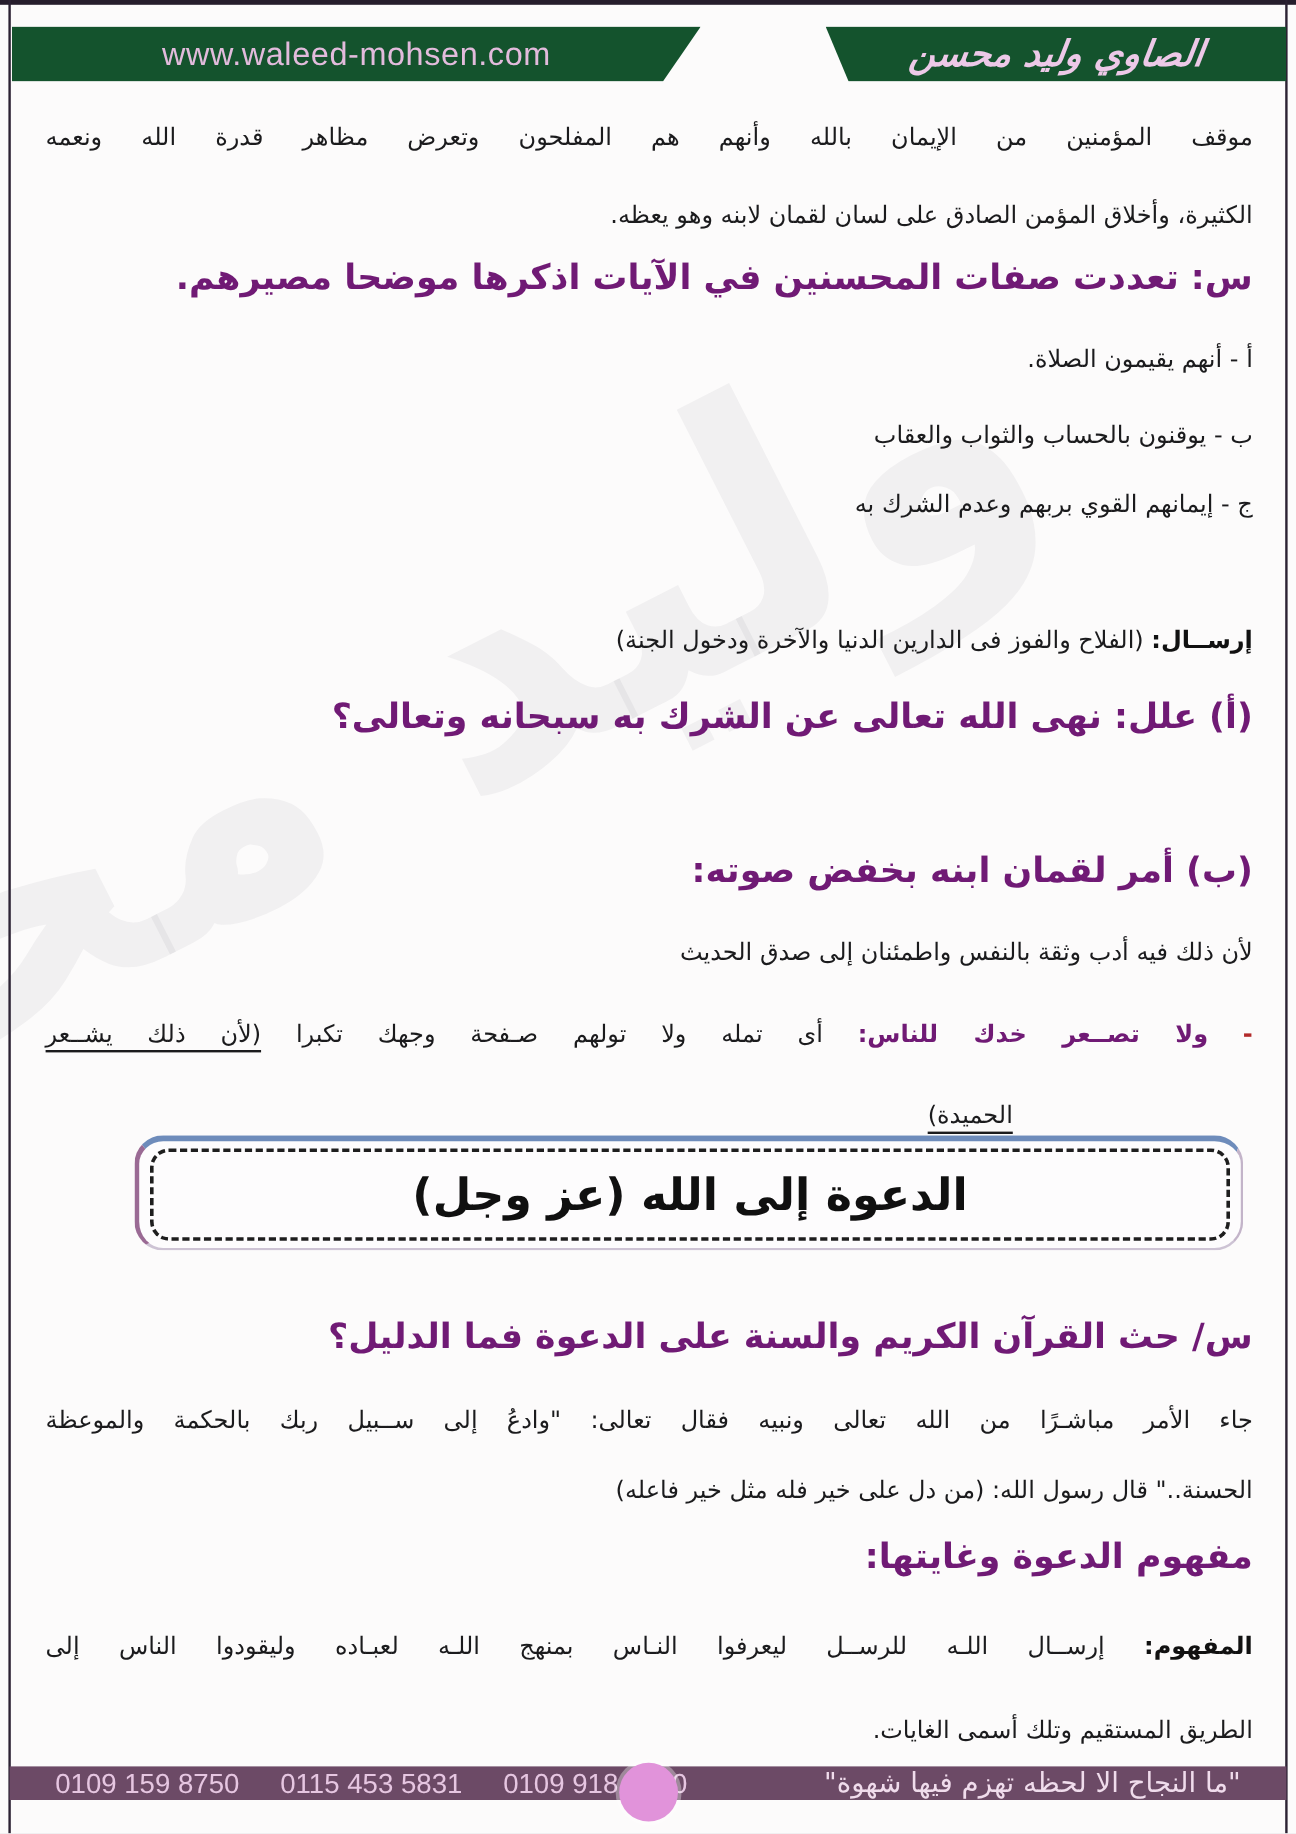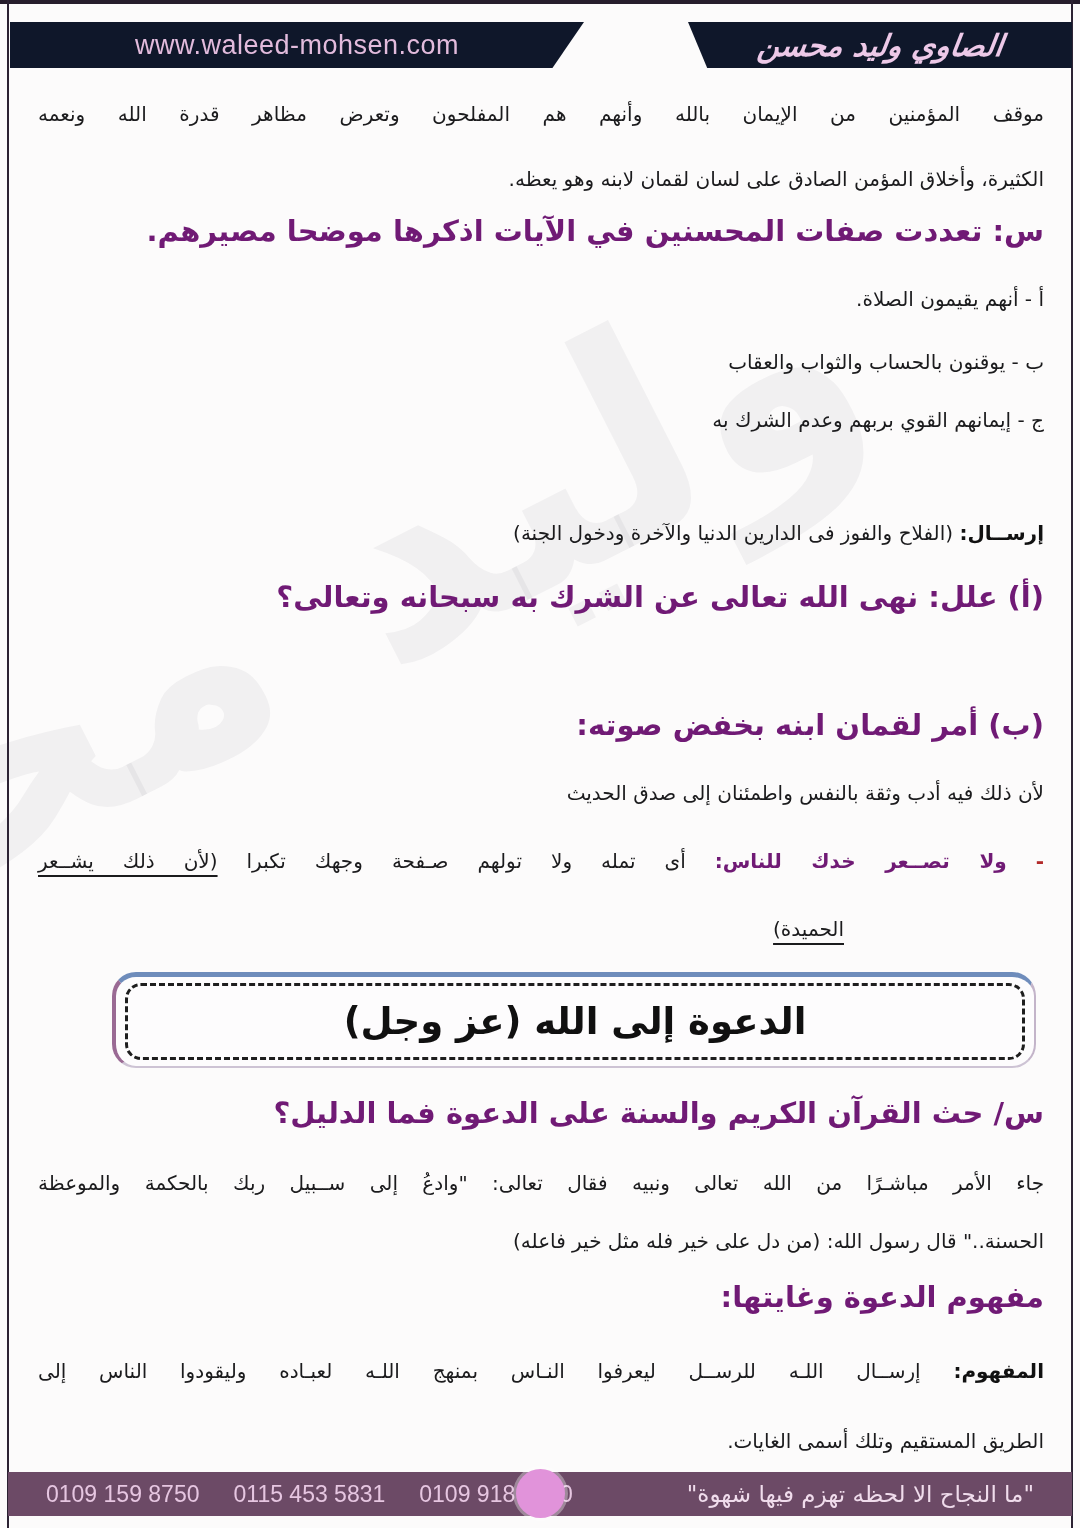--- a/index.html
+++ b/index.html
@@ -22,42 +22,42 @@
     position:absolute;top:430px;left:-90px;width:980px;
     font-size:280px;font-weight:700;line-height:.9;
     color:rgba(70,60,82,0.06);
     transform:rotate(-27deg);
     white-space:nowrap;
     pointer-events:none;
     direction:rtl;
   }
 
   
-  .band{position:absolute;top:22px;height:46px;background:#0f172a;display:flex;align-items:center;justify-content:center;}
+  .band{position:absolute;top:22px;height:46px;background:#14532d;display:flex;align-items:center;justify-content:center;}
   .band-left{left:10px;width:574px;clip-path:polygon(0 0,100% 0,94.5% 100%,0 100%);}
   .band-right{left:688px;width:384px;clip-path:polygon(0 0,100% 0,100% 100%,5% 100%);}
   .site-url{color:#e2bbdc;font-size:27px;letter-spacing:.5px;font-family:"Liberation Sans",sans-serif;}
   .logo-script{color:#edc9e8;font-size:30px;font-weight:700;font-style:italic;transform:skewX(-8deg);direction:rtl;}
 
   
   .line{
     position:absolute;left:38px;right:36px;
     direction:rtl;text-align:right;
     font-size:20px;line-height:42px;
   }
   .justify{text-align:justify;text-align-last:justify;}
   .blue{color:#701a75;font-weight:700;}
   .bold{font-weight:700;color:#111;}
   .red{color:#b22a2a;font-weight:700;}
   .u{text-decoration:underline;text-decoration-thickness:2px;text-underline-offset:7px;margin-top:45px;}
   .q{font-size:29px;}
 
   
   .section-box{
-    position:absolute;left:112px;right:44px;top:972px;height:96px;
+    position:absolute;left:112px;right:44px;top:946px;height:96px;
     border-top:5px solid #6e8cbb;
     border-left:4px solid #9a6a94;
     border-right:2px solid #c3b4c9;
     border-bottom:2px solid #cdc3d4;
     border-radius:24px;
     padding:6px 9px;
     box-sizing:border-box;
     background:#fdfcfd;
   }
   .section-box-inner{
@@ -66,21 +66,21 @@
     border-radius:16px;
     display:flex;align-items:center;justify-content:center;
     box-sizing:border-box;
   }
   .section-title{
     direction:rtl;font-size:37px;font-weight:800;color:#101010;letter-spacing:1px;
   }
 
   
   .footer-bar{
-    position:absolute;left:8px;right:8px;top:1472px;height:44px;
+    position:absolute;left:8px;right:8px;top:1472px;height:28px;
     background:#6c4a66;
     display:flex;align-items:center;justify-content:space-between;
     padding:0 38px;box-sizing:border-box;
   }
   .phones{direction:ltr;display:flex;gap:34px;color:#e6c6e1;font-size:23px;font-family:"Liberation Sans",sans-serif;}
   .footer-quote{direction:rtl;color:#f0dcec;font-size:23px;}
   .footer-circle{
     position:absolute;left:516px;top:1469px;width:49px;height:49px;border-radius:50%;
     background:#e193da;box-shadow:0 0 0 3px rgba(255,255,255,0.35);
   }

